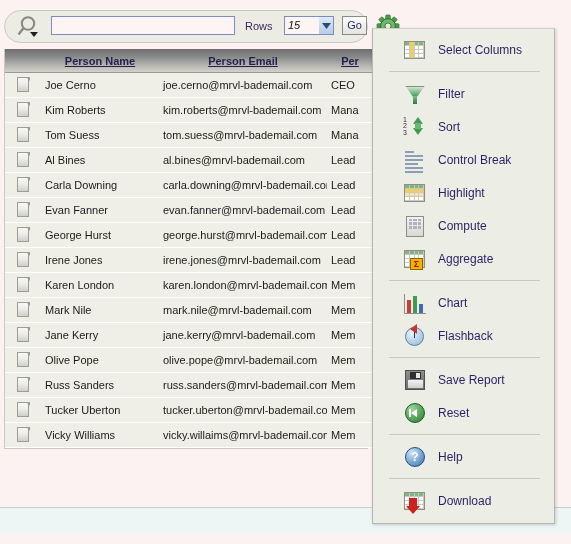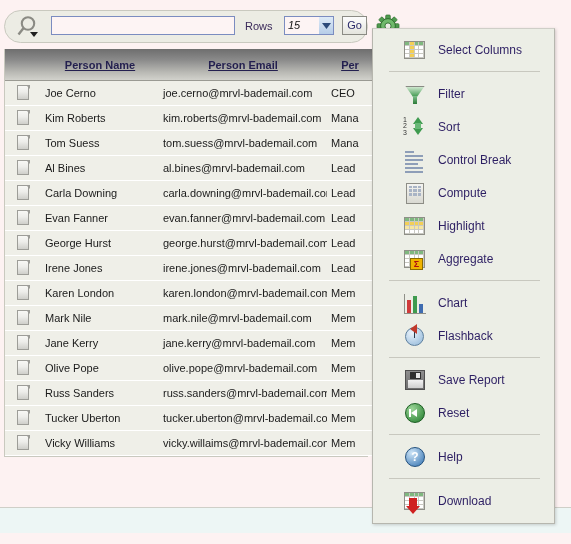--- a/index.html
+++ b/index.html
@@ -122,21 +122,21 @@
     border: 1px solid #c9c9bf;
     border-top: none;
     background: #efefe8;
   }
   table.report {
     border-collapse: collapse;
     width: 100%;
     table-layout: fixed;
   }
   table.report thead th {
-    height: 31px;
+    height: 23px;
     background: linear-gradient(#6e6e6e 0%, #8a8a8a 35%, #b9b9b4 75%, #d2d2cc 100%);
     border-bottom: 1px solid #9a9a93;
     font-size: 11px;
     font-weight: bold;
     color: #231f4f;
     padding: 0;
     text-align: center;
     white-space: nowrap;
     overflow: hidden;
   }
@@ -625,56 +625,56 @@
             <i></i>
             <i></i>
             <i></i>
             <i></i>
           </span>
         </span>
         <span class="menu-label">Control Break</span>
       </div>
       <div class="menu-item">
         <span class="menu-icon">
+          <span class="gridicon greenhdr row-yellow">
+            <div></div>
+            <div></div>
+            <div></div>
+            <div></div>
+            <div></div>
+            <div></div>
+            <div></div>
+            <div></div>
+            <div></div>
+            <div></div>
+            <div></div>
+            <div></div>
+            <div></div>
+            <div></div>
+            <div></div>
+            <div></div>
+          </span>
+        </span>
+        <span class="menu-label">Highlight</span>
+      </div>
+      <div class="menu-item">
+        <span class="menu-icon">
           <span class="calc"><span class="screen"></span><span class="keys">
               <span></span>
               <span></span>
               <span></span>
               <span></span>
               <span></span>
               <span></span>
               <span></span>
               <span></span>
               <span></span>
             </span></span>
         </span>
         <span class="menu-label">Compute</span>
-      </div>
-      <div class="menu-item">
-        <span class="menu-icon">
-          <span class="gridicon greenhdr row-yellow">
-            <div></div>
-            <div></div>
-            <div></div>
-            <div></div>
-            <div></div>
-            <div></div>
-            <div></div>
-            <div></div>
-            <div></div>
-            <div></div>
-            <div></div>
-            <div></div>
-            <div></div>
-            <div></div>
-            <div></div>
-            <div></div>
-          </span>
-        </span>
-        <span class="menu-label">Highlight</span>
       </div>
       <div class="menu-item">
         <span class="menu-icon">
           <span class="gridicon greenhdr">
             <div></div>
             <div></div>
             <div></div>
             <div></div>
             <div></div>
             <div></div>

